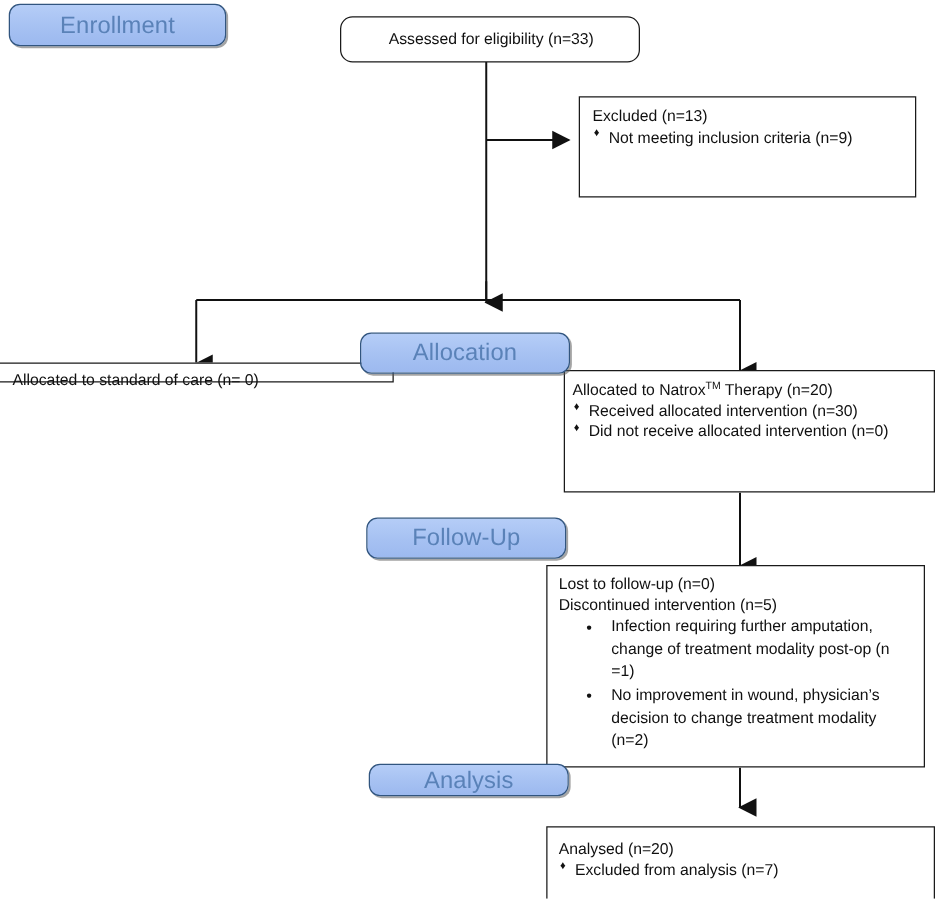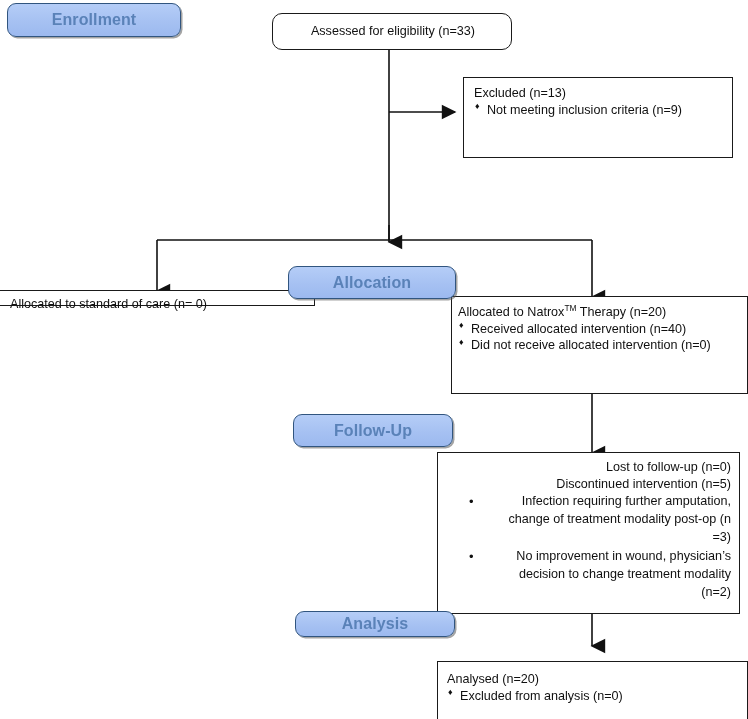--- a/index.html
+++ b/index.html
@@ -35,22 +35,22 @@
     border: 1.5px solid #31557f;
     border-radius: 9px;
     box-shadow: 1.5px 1.5px 0 rgba(90,90,90,0.55);
     display: flex;
     align-items: center;
     justify-content: center;
     z-index: 5;
   }
   .stage-pill span {
     color: #5a82b8;
-    font-weight: bold;
-    font-size: 16px;
+    font-weight: normal;
+    font-size: 19px;
     letter-spacing: 0.1px;
     line-height: 1;
   }
 
   
   .flow-box {
     position: absolute;
     box-sizing: border-box;
     background: #ffffff;
     border: 1.3px solid #1a1a1a;
@@ -181,39 +181,39 @@
   <div class="flow-box" style="left:-1px; top:290px; width:316px; height:16px;">
     <div class="box-body" style="padding-top:5px;">
       <span class="line">Allocated to standard of care (n= 0)</span>
     </div>
   </div>
 
   <div class="flow-box" style="left:451px; top:296px; width:297px; height:98px;">
     <div class="box-body" style="padding-left:6px;">
       <span class="line"><span>Allocated to Natrox</span><sup class="tm">TM</sup><span> Therapy (n=20)</span></span>
       <ul class="diamond">
-        <li>Received allocated intervention (n=40)</li>
+        <li>Received allocated intervention (n=30)</li>
         <li>Did not receive allocated intervention (n=0)</li>
       </ul>
     </div>
   </div>
 
-  <div class="flow-box" style="left:437px; top:452px; width:303px; height:162px;text-align:right;">
+  <div class="flow-box" style="left:437px; top:452px; width:303px; height:162px;">
     <div class="box-body" style="padding-left:9px; padding-top:6px;">
       <span class="line">Lost to follow-up (n=0)</span>
       <span class="line">Discontinued intervention (n=5)</span>
       <ul class="dot">
-        <li class="wrap">Infection requiring further amputation, change of treatment modality post-op (n =3)</li>
+        <li class="wrap">Infection requiring further amputation, change of treatment modality post-op (n =1)</li>
         <li class="wrap">No improvement in wound, physician’s decision to change treatment modality (n=2)</li>
       </ul>
     </div>
   </div>
 
   <div class="flow-box" style="left:437px; top:645px; width:311px; height:75px;margin-top:16px;">
     <div class="box-body" style="padding-left:9px; padding-top:9px;">
       <span class="line">Analysed  (n=20)</span>
       <ul class="diamond">
-        <li>Excluded from analysis (n=0)</li>
+        <li>Excluded from analysis (n=7)</li>
       </ul>
     </div>
   </div>
 
 </div>
 
 </body></html>

